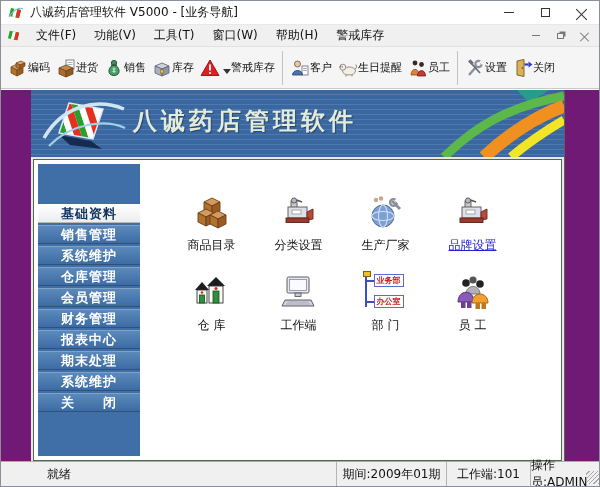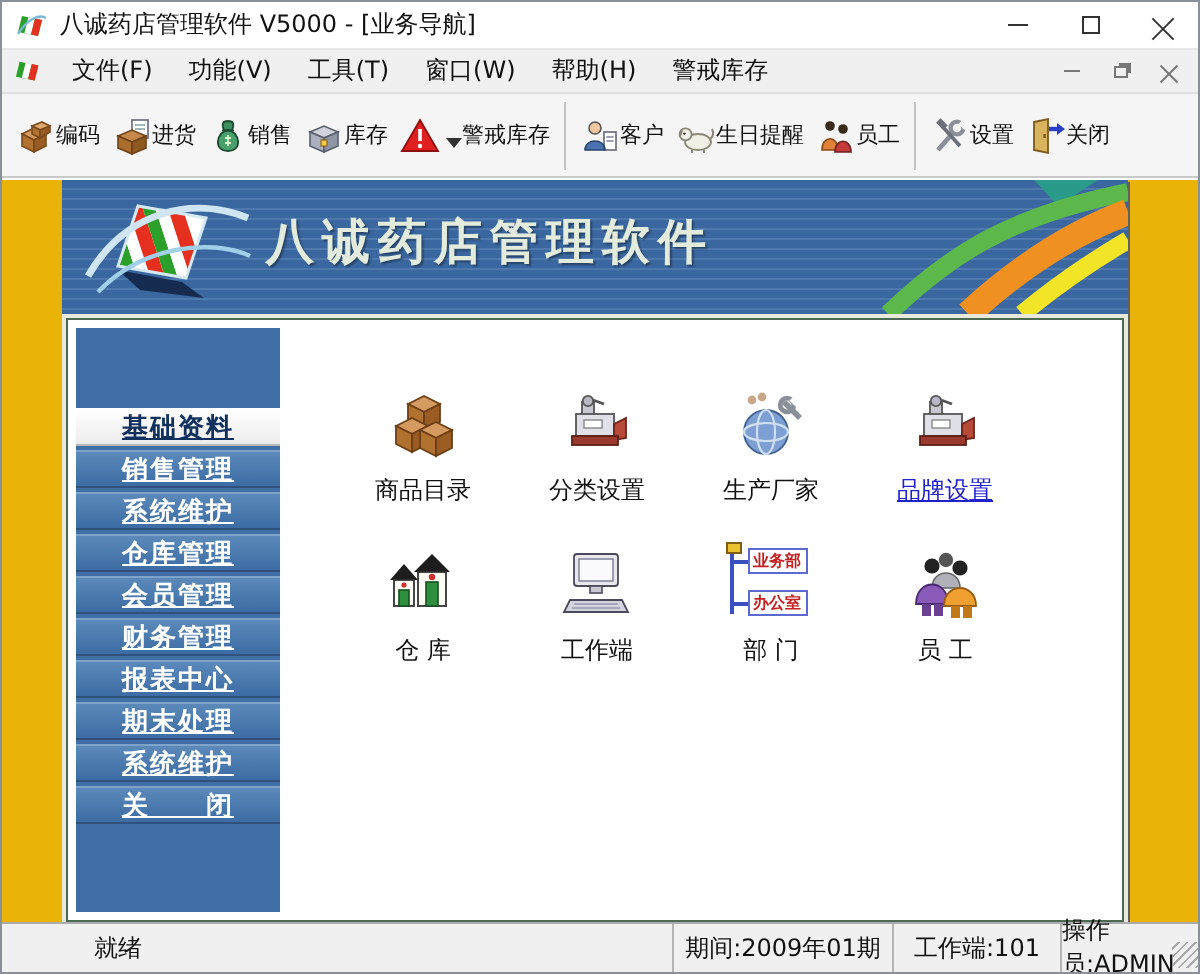--- a/index.html
+++ b/index.html
@@ -34,40 +34,40 @@
   
   .toolbar { height:42px; background:#f5f5f5; border-bottom:1px solid #c9c9c9; display:flex; align-items:center; padding-left:4px; }
   .tbtn { display:flex; flex-direction:row; align-items:center; justify-content:center; height:40px; min-width:42px; padding:0 2px; font-size:11px; color:#111; border:1px solid transparent; }
   .tbtn svg { width:20px; height:20px; }
   .tbtn .lbl { line-height:13px; white-space:nowrap; }
   .tsep { width:1px; height:34px; background:#c2c2c2; margin:0 4px; flex:0 0 auto; }
   .warn-row { display:flex; align-items:center; gap:3px; }
   .caret { width:0; height:0; border-left:4px solid transparent; border-right:4px solid transparent; border-top:5px solid #333; margin-top:8px; }
 
   
-  .mdi { position:absolute; left:0; top:89px; width:600px; height:373px; background:#eab308; }
+  .mdi { position:absolute; left:0; top:89px; width:600px; height:373px; background:#701a75; }
   .form { position:absolute; left:30px; top:0; width:533px; height:373px; background:#fff; box-shadow:1px 1px 0 #5f5f5f; }
 
   
   .banner { position:absolute; left:0; top:0; width:533px; height:67px; overflow:hidden;
             background:repeating-linear-gradient(180deg,#3a67a0 0px,#3a67a0 4px,#4d79ae 4px,#4d79ae 5px); }
   .logo-svg { position:absolute; left:8px; top:3px; width:88px; height:60px; }
   .banner-title { position:absolute; left:102px; top:15px; font-family:"DejaVu Serif",serif; font-size:24px; font-weight:bold; color:#e3ecdc; letter-spacing:4px; white-space:nowrap; text-shadow:1px 1px 1px rgba(0,0,0,.35); }
   .swoosh-svg { position:absolute; right:0; top:0; width:175px; height:67px; }
 
   
   .content-outer { position:absolute; left:0; top:67px; width:533px; height:306px; background:#e9e9db; padding:2px; }
   .content { position:relative; width:100%; height:100%; background:#ffffff; border:1px solid #4a6a52; overflow:hidden; }
 
   
   .sidebar { position:absolute; left:4px; top:4px; bottom:4px; width:102px; background:#406ea6; display:flex; flex-direction:column; }
   .side-top { height:40px; flex:0 0 auto; }
   .side-item { height:19px; margin:0 0 2px 0; flex:0 0 auto; display:flex; align-items:center; justify-content:center;
                background:linear-gradient(#5b89ba,#3c6ca4); border-top:1px solid #7fa3c8; border-bottom:1px solid #2f517c;
-               color:#fff; font-size:13px; font-weight:bold; letter-spacing:1px; cursor:default;text-decoration:underline; }
+               color:#fff; font-size:13px; font-weight:bold; letter-spacing:1px; cursor:default; }
   .side-item.active { background:linear-gradient(#ffffff,#ececec); color:#10305e; border-top:1px solid #fff; border-bottom:1px solid #b8b8b8; }
 
   
   .main-area { position:absolute; left:110px; top:0; right:0; bottom:0; }
   .grid { display:grid; grid-template-columns:repeat(4,87px); grid-auto-rows:76px; padding:22px 0 0 24px; row-gap:4px; }
   .cell { display:flex; flex-direction:column; align-items:center; justify-content:flex-end; padding-bottom:4px; gap:5px; }
   .cell svg { width:38px; height:38px; }
   .cell .clabel { font-size:12px; color:#111; white-space:nowrap; }
   .cell .clabel.link { color:#2222cc; text-decoration:underline; }
 

